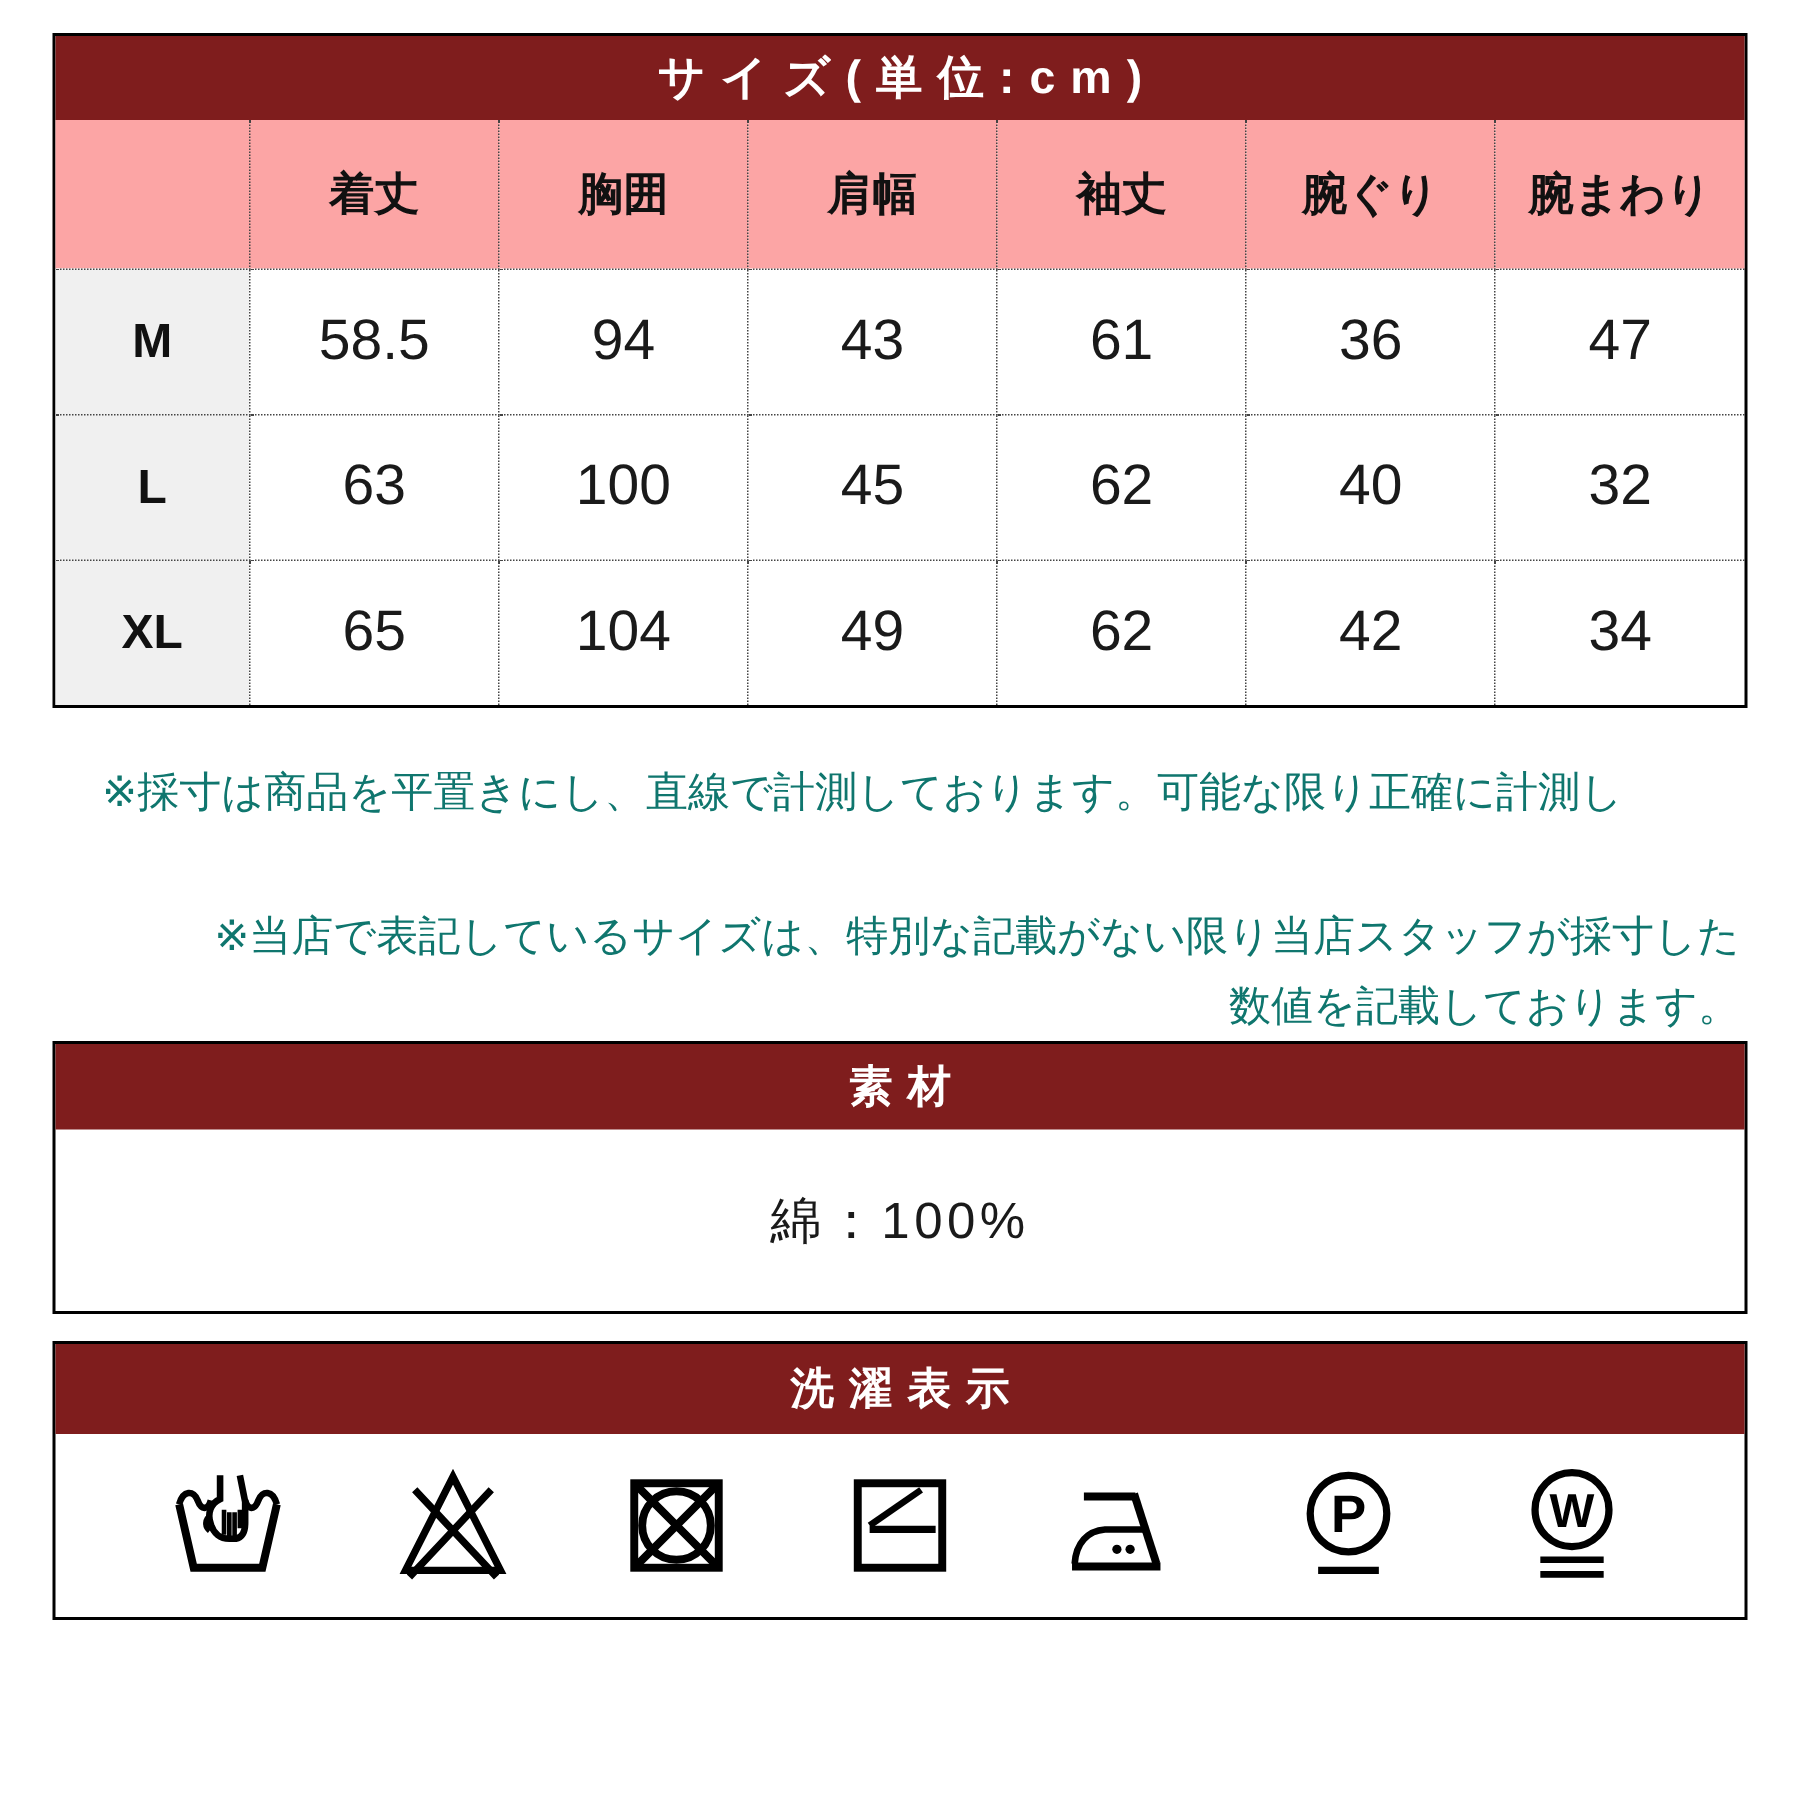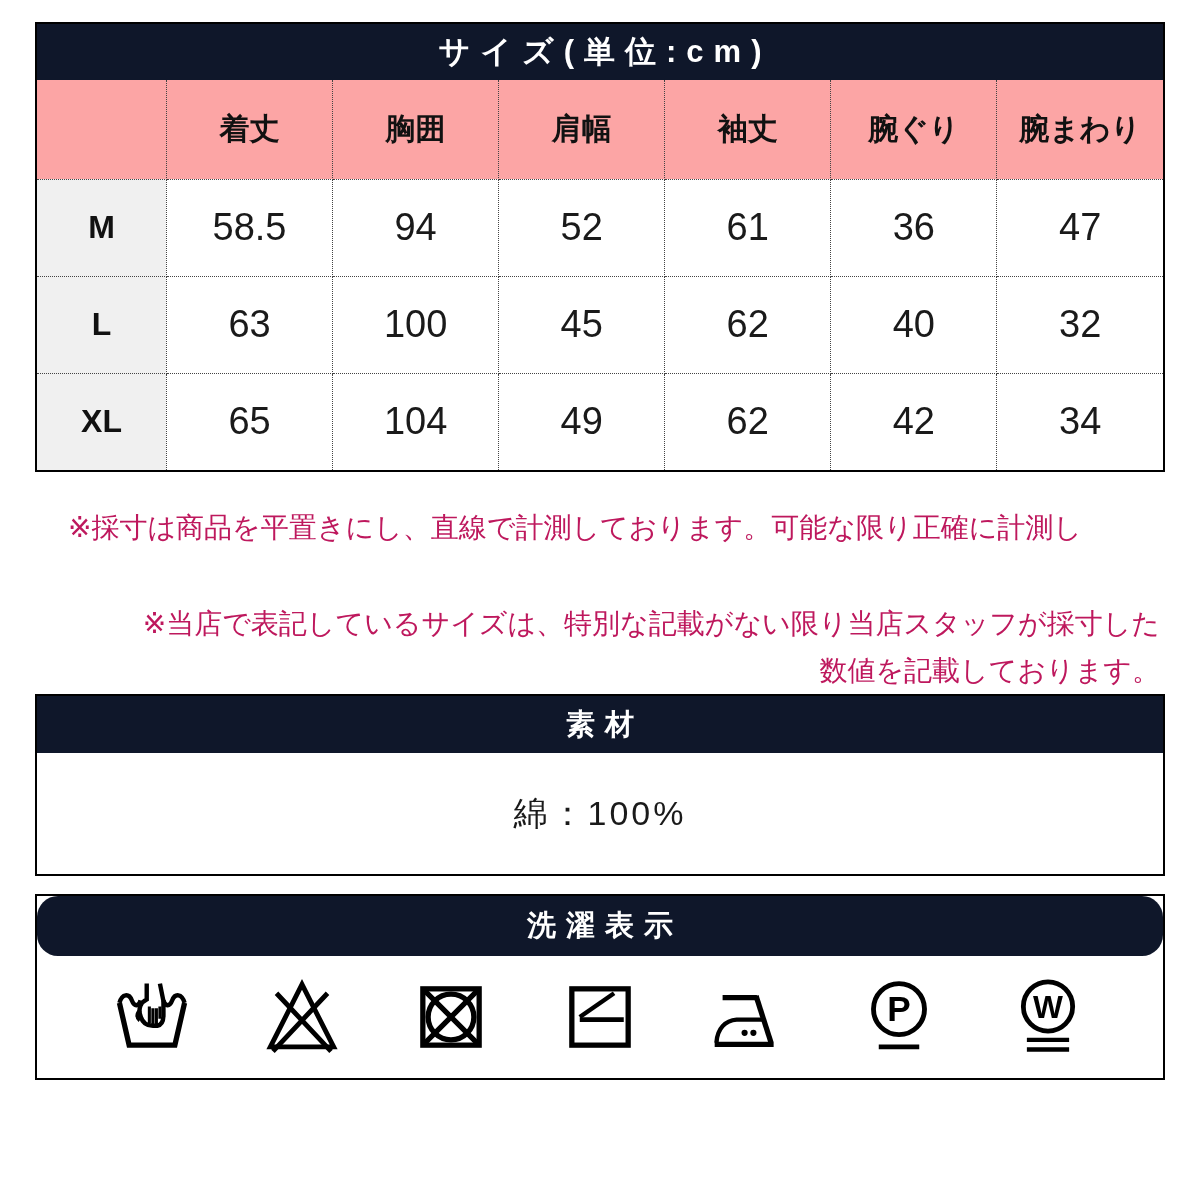--- a/index.html
+++ b/index.html
@@ -7,21 +7,21 @@
   body {
     width:1200px; height:1200px; overflow:hidden;
     font-family:"Liberation Sans","DejaVu Sans",sans-serif;
     color:#111;
   }
   .page { width:1200px; height:1200px; }
 
   .boxed { border:2px solid #000; margin:0 35px; background:#fff; }
 
   .bar {
-    background:#0f172a; color:#fff;
+    background:#7f1d1d; color:#fff;
     display:flex; align-items:center; justify-content:center;
     font-weight:bold;
   }
   .bar-title { letter-spacing:10px; text-indent:10px; }
 
   
   .size-section { margin-top:22px; }
   .size-bar { height:56px; font-size:31px; }
   table.size-table { width:100%; border-collapse:collapse; table-layout:fixed; }
   table.size-table col.c0 { width:11.5%; }
@@ -32,36 +32,36 @@
   .size-table tr > *:first-child { border-left:none; }
   .size-table tr > *:last-child  { border-right:none; }
   .size-table tr:first-child > * { border-top:none; }
   .size-table tr:last-child  > * { border-bottom:none; }
   .size-table tr.head-row > * { height:99px; background:#fca5a5; font-size:30px; font-weight:bold; }
   .size-table tr.data-row > * { height:97px; }
   .size-table .rowlab { background:#f0f0f0; font-size:32px; font-weight:bold; }
   .size-table td.num { font-size:38px; font-weight:400; color:#1a1a1a;margin-top:35px; }
 
   
-  .notes { margin:32px 40px 0 68px; font-size:28px; line-height:47px; color:#be185d; }
+  .notes { margin:32px 40px 0 68px; font-size:28px; line-height:47px; color:#0f766e; }
   .note + .note { margin-top:49px;text-align:right; }
   .note-line { padding-left:46px; white-space:nowrap; }
   .note-line.first { padding-left:0; }
 
   
   .material-section { }
   .material-bar { height:57px; font-size:29px; }
   .material-body {
     height:121px; display:flex; align-items:center; justify-content:center;
     font-size:34px; letter-spacing:3px; color:#1a1a1a;border-radius:23px;
   }
 
   
   .care-section { margin-top:18px; }
-  .care-bar { height:60px; font-size:29px;border-radius:21px; }
+  .care-bar { height:60px; font-size:29px; }
   .care-icons {
     height:122px; display:flex; align-items:center;
     justify-content:space-evenly; padding:0 10px;
   }
   .care-icons svg { width:88px; height:88px; display:block; }
   .ic { stroke:#000; fill:none; stroke-linecap:butt; stroke-linejoin:miter; }
   .ic-fill { fill:#000; stroke:none; }
   .ic-letter {
     fill:#000; stroke:none; font-weight:bold;
     font-family:"Liberation Sans","DejaVu Sans",sans-serif;
@@ -93,21 +93,21 @@
           <th>胸囲</th>
           <th>肩幅</th>
           <th>袖丈</th>
           <th>腕ぐり</th>
           <th>腕まわり</th>
         </tr>
         <tr class="data-row">
           <th class="rowlab">M</th>
           <td class="num">58.5</td>
           <td class="num">94</td>
-          <td class="num">52</td>
+          <td class="num">43</td>
           <td class="num">61</td>
           <td class="num">36</td>
           <td class="num">47</td>
         </tr>
         <tr class="data-row">
           <th class="rowlab">L</th>
           <td class="num">63</td>
           <td class="num">100</td>
           <td class="num">45</td>
           <td class="num">62</td>

